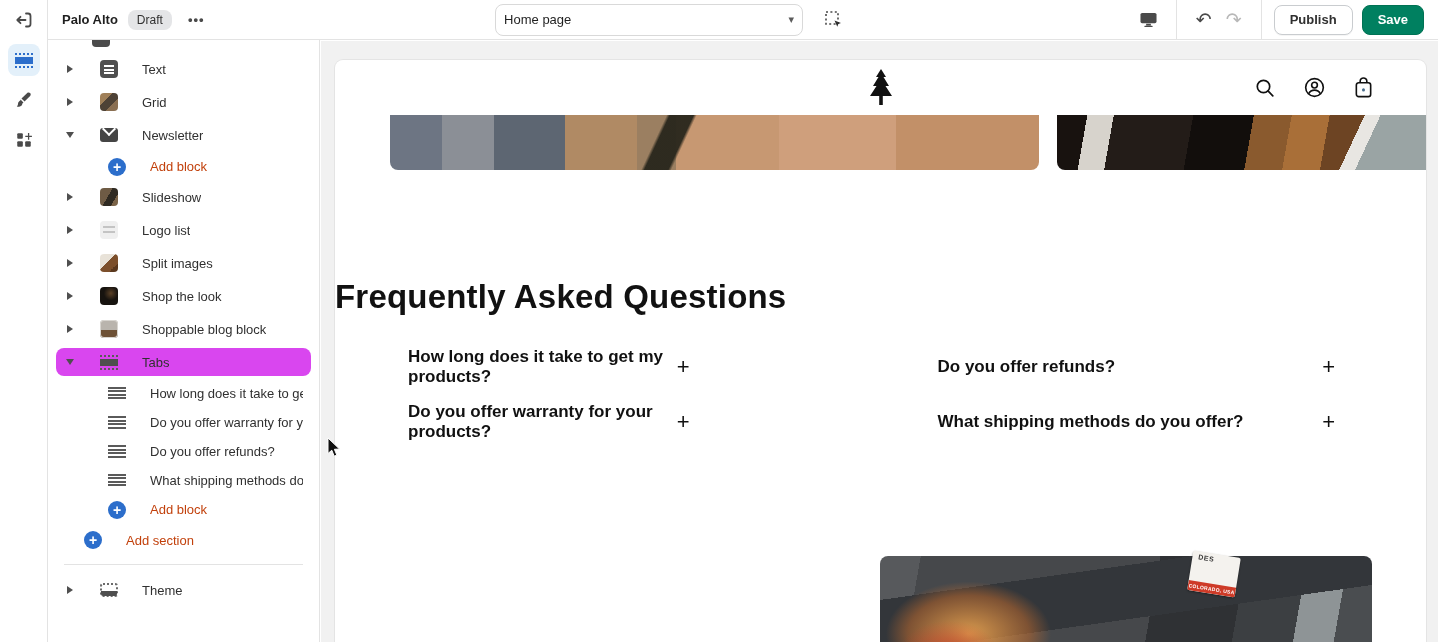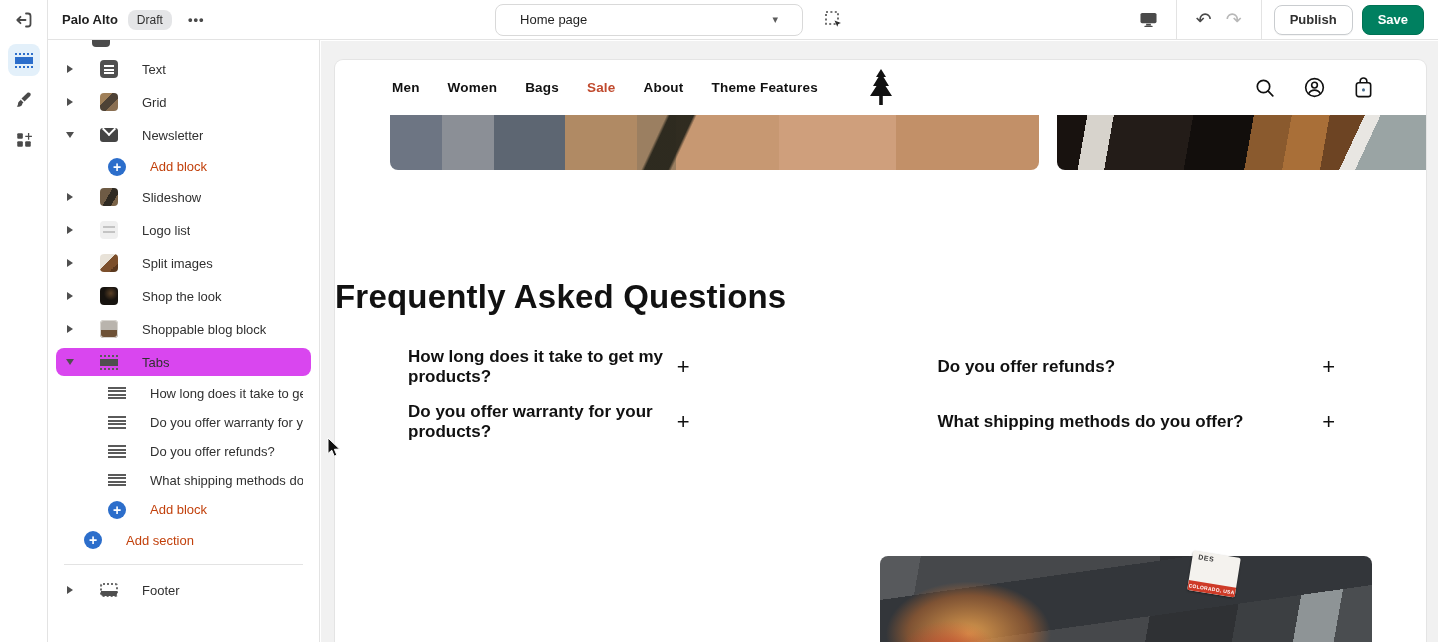--- a/index.html
+++ b/index.html
@@ -21,21 +21,21 @@
   .canvas { position:absolute; left:14px; right:12px; top:19px; bottom:0; background:#fff;
             border-radius:8px 8px 0 0; box-shadow:0 0 0 1px rgba(0,0,0,.05); overflow:hidden; }
 
   
   .tb-left { display:flex; align-items:center; gap:10px; padding-left:14px; flex:0 0 auto; }
   .theme-name { font-weight:600; color:#1f1f1f; }
   .badge { background:#e4e5e7; color:#303030; font-size:12px; padding:3px 9px; border-radius:8px; }
   .more-btn { color:#4a4a4a; letter-spacing:1px; font-weight:700; padding:4px 6px; border-radius:6px; }
   .tb-center { flex:1; display:flex; align-items:center; justify-content:center; gap:16px; }
   .page-select { width:308px; height:32px; border:1px solid #d9d9d9; border-radius:8px;
-                 display:flex; align-items:center; padding:0 24px; background:#fff; }
+                 display:flex; align-items:center; padding:0 8px; background:#fff; }
   .page-select .val { flex:1; text-align:left; color:#1f1f1f; }
   .page-select .chev { color:#5c5c5c; font-size:11px; }
   .tb-right { display:flex; align-items:center; padding-right:14px; flex:0 0 auto; height:100%; }
   .tb-div { width:1px; height:40px; background:#e3e3e3; margin:0 12px; }
   .icon-btn { width:30px; height:30px; display:flex; align-items:center; justify-content:center; border-radius:6px; }
   .undo { font-size:19px; color:#4a4a4a; }
   .redo { font-size:19px; color:#b8b8b8; }
   .btn { height:30px; padding:0 15px; border-radius:8px; font-weight:600; }
   .btn-publish { background:#fff; border:1px solid #c9cccf; color:#303030; margin-right:9px;
                  box-shadow:0 1px 0 rgba(0,0,0,.04); }
@@ -307,37 +307,29 @@
       <div class="sb-row add addsection">
         <span class="icn icon-plus">+</span>
         <span class="lbl">Add section</span>
       </div>
       <div class="sb-divider"></div>
       <div class="sb-row">
         <span class="arrow">
           <span class="arr-r"></span>
         </span>
         <span class="icn icon-footer"></span>
-        <span class="lbl">Footer</span>
+        <span class="lbl">Theme</span>
       </div>
     </div>
 </aside>
 
 <main class="mainarea">
   <div class="canvas">
 
     <div class="site-nav">
-      <div class="nav-links">
-          <span class="nav-link">Men</span>
-          <span class="nav-link">Women</span>
-          <span class="nav-link">Bags</span>
-          <span class="nav-link hl">Sale</span>
-          <span class="nav-link">About</span>
-          <span class="nav-link">Theme Features</span>
-        </div>
       <span class="site-logo">
         <svg width="30" height="36" viewBox="0 0 30 36" fill="#111">
           <path d="M15 0 L20 8 H17.5 L23 17 H19.5 L26 27 H16.8 V36 H13.2 V27 H4 L10.5 17 H7 L12.5 8 H10 Z"></path>
         </svg>
       </span>
       <div class="nav-icons">
         <span>
           <svg width="22" height="22" viewBox="0 0 22 22" fill="none" stroke="#111" stroke-width="1.7" stroke-linecap="round">
             <circle cx="9.5" cy="9.5" r="6.2"></circle>
               <path d="m14.2 14.2 4.6 4.6"></path>

